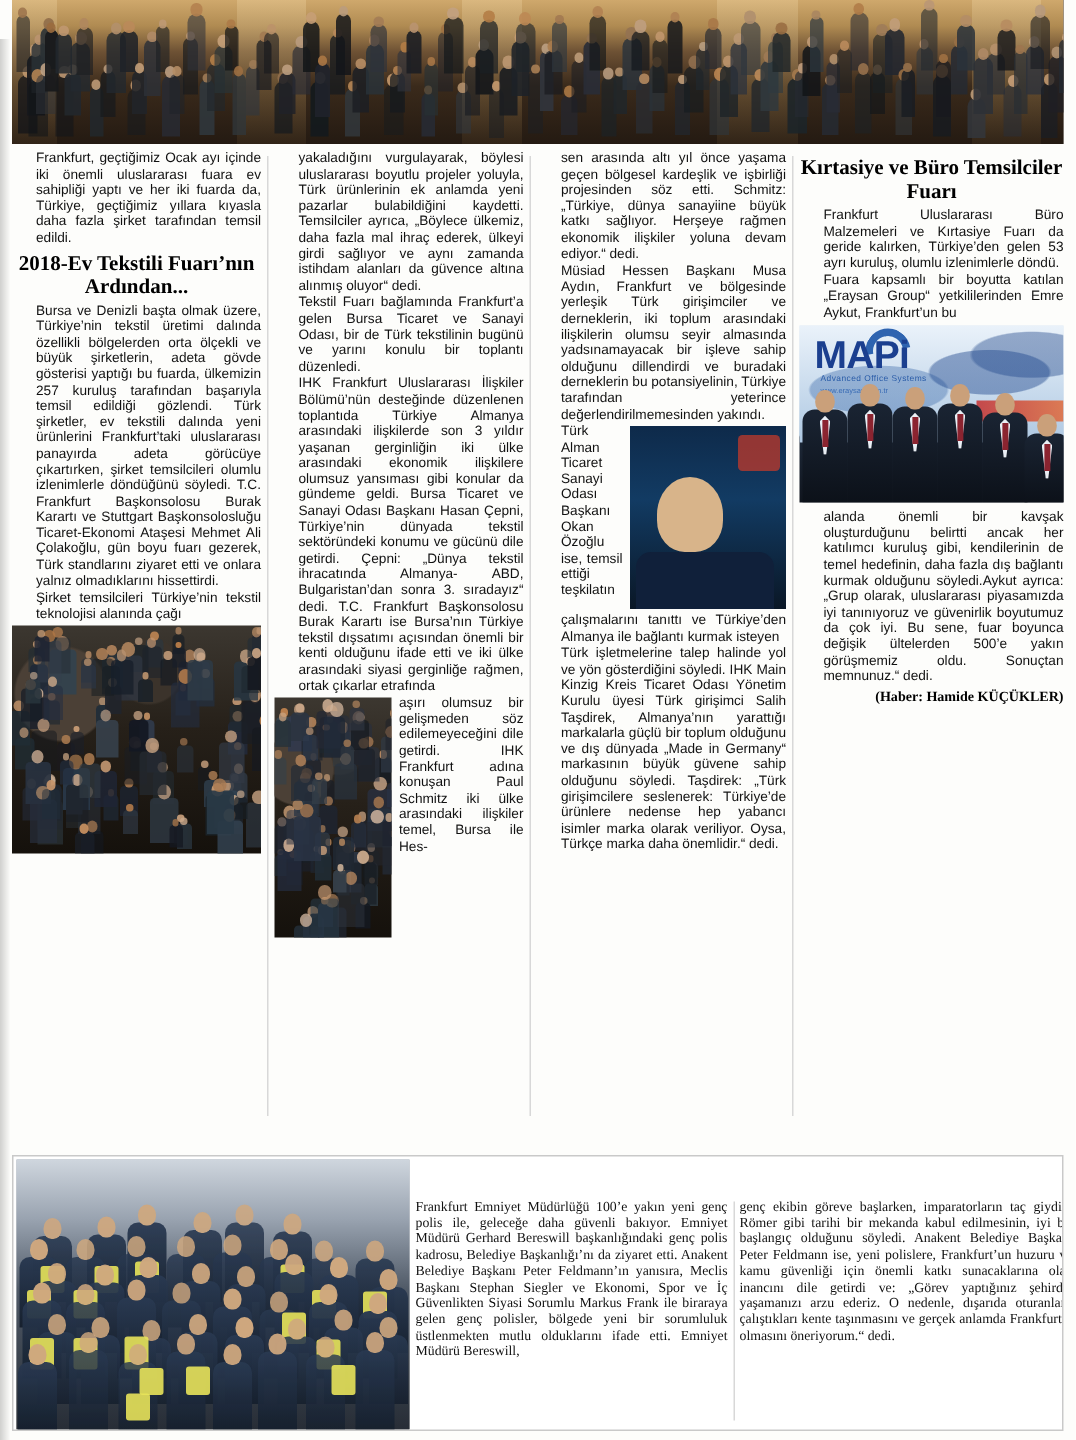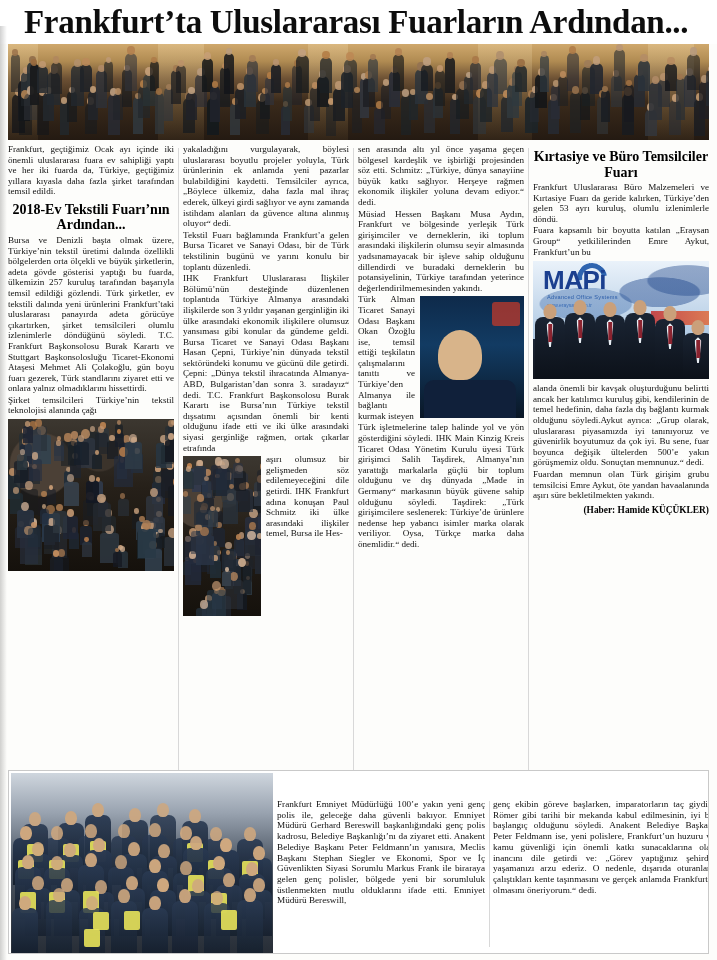--- a/index.html
+++ b/index.html
@@ -160,28 +160,29 @@
   .col::after {
     content: "";
     position: absolute;
     top: 4px; bottom: 4px; right: -5px;
     width: 1px;
     background: #d8d8d8;
   }
   .col4::after { display: none; }
 
   p.body {
-    font-family: Liberation Serif, serif;
+    font-family: Liberation Sans, sans-serif;
     font-size: 9.1px;
     line-height: 10.6px;
     color: #111;
     text-align: justify;
     text-justify: inter-word;
     hyphens: auto;
     margin-bottom: 1px;
+    margin-left: 16px;
   }
   h2.subhead {
     font-family: "Liberation Serif", serif;
     font-weight: bold;
     font-size: 14px;
     line-height: 15.5px;
     text-align: center;
     color: #000;
     margin: 5px 0 2px 0;
   }
@@ -405,23 +406,20 @@
     background: linear-gradient(90deg, rgba(0,0,0,.18), rgba(0,0,0,0));
     pointer-events: none;
   }
 </style>
 </head>
 <body>
 
 <div class="page">
 
 
-  <div class="masthead">
-    <div class="masthead-title">Frankfurt’ta Uluslararası Fuarların Ardından...</div>
-  </div>
 
   <div class="hero-photo">
     <div class="sky"></div>
     <div class="wallpanel" style="left:0;width:30px;"></div>
     <div class="wallpanel" style="left:150px;width:46px;"></div>
     <div class="wallpanel" style="left:300px;width:40px;"></div>
     <div class="wallpanel" style="left:470px;width:54px;"></div>
     <div class="wallpanel" style="left:640px;width:46px;"></div>
     <div class="crowd">
 
@@ -1074,21 +1072,20 @@
             </div>
             <div class="suit" style="left: 150px; width: 30px; height: 46px;">
               <span class="face"></span>
               <span class="shirt"></span>
               <span class="tie"></span>
             </div>
           </div>
       </div>
 
       <p class="body">alanda önemli bir kavşak oluşturduğunu belirtti ancak her katılımcı kuruluş gibi, kendilerinin de temel hedefinin, daha fazla dış bağlantı kurmak olduğunu söyledi.Aykut ayrıca: „Grup olarak, uluslararası piyasamızda iyi tanınıyoruz ve güvenirlik boyutumuz da çok iyi. Bu sene, fuar boyunca değişik ültelerden 500’e yakın görüşmemiz oldu. Sonuçtan memnunuz.“ dedi.</p>
-      <p class="body">Fuardan memnun olan Türk girişim grubu temsilcisi Emre Aykut, öte yandan havaalanında aşırı süre bekletilmekten yakındı.</p>
       <div class="byline">(Haber: Hamide KÜÇÜKLER)</div>
     </div>
   </div>
 
   <div class="bottom">
     <div class="bottom-photo">
       <div class="hall"></div>
       <div class="police" id="police-row">
           <div class="officer" style="left: 1.40676px; bottom: 0px; width: 26px; height: 44.7446px; opacity: 0.960501; z-index: 10;">
             <em></em>

